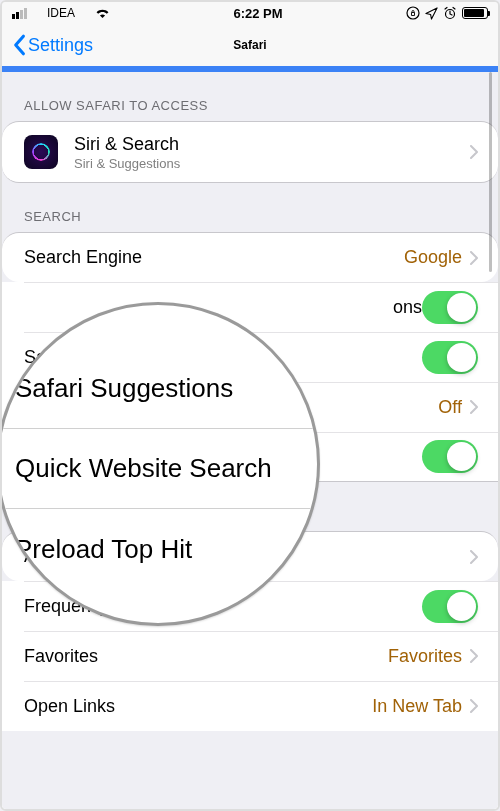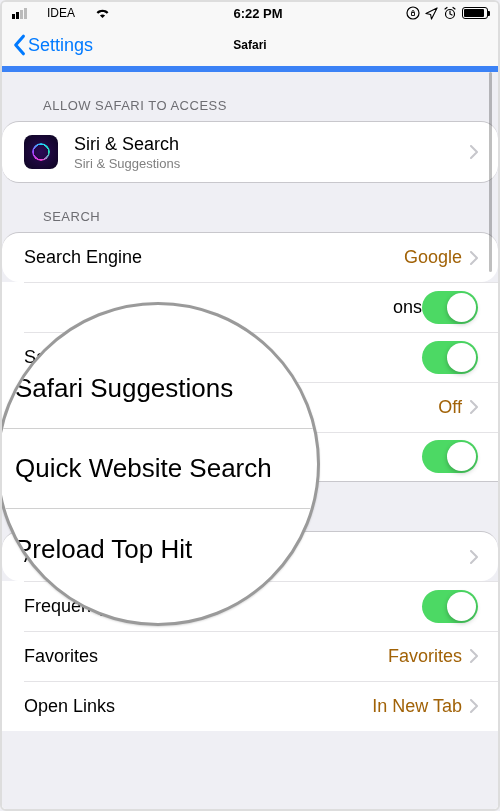--- a/index.html
+++ b/index.html
@@ -147,21 +147,20 @@
       background: rgba(0,0,0,0.25);
       border-radius: 2px;
       z-index: 20;
     }
     .section-header {
       padding: 26px 24px 8px 22px;
       font-size: 13px;
       color: #6d6d72;
       text-transform: uppercase;
       letter-spacing: 0.5px;
-      margin-left: 19px;
     }
     .row {
       background: #fff;
       display: flex;
       align-items: center;
       padding: 0 20px 0 22px;
       height: 50px;
       position: relative;
     }
     .row + .row::before {

